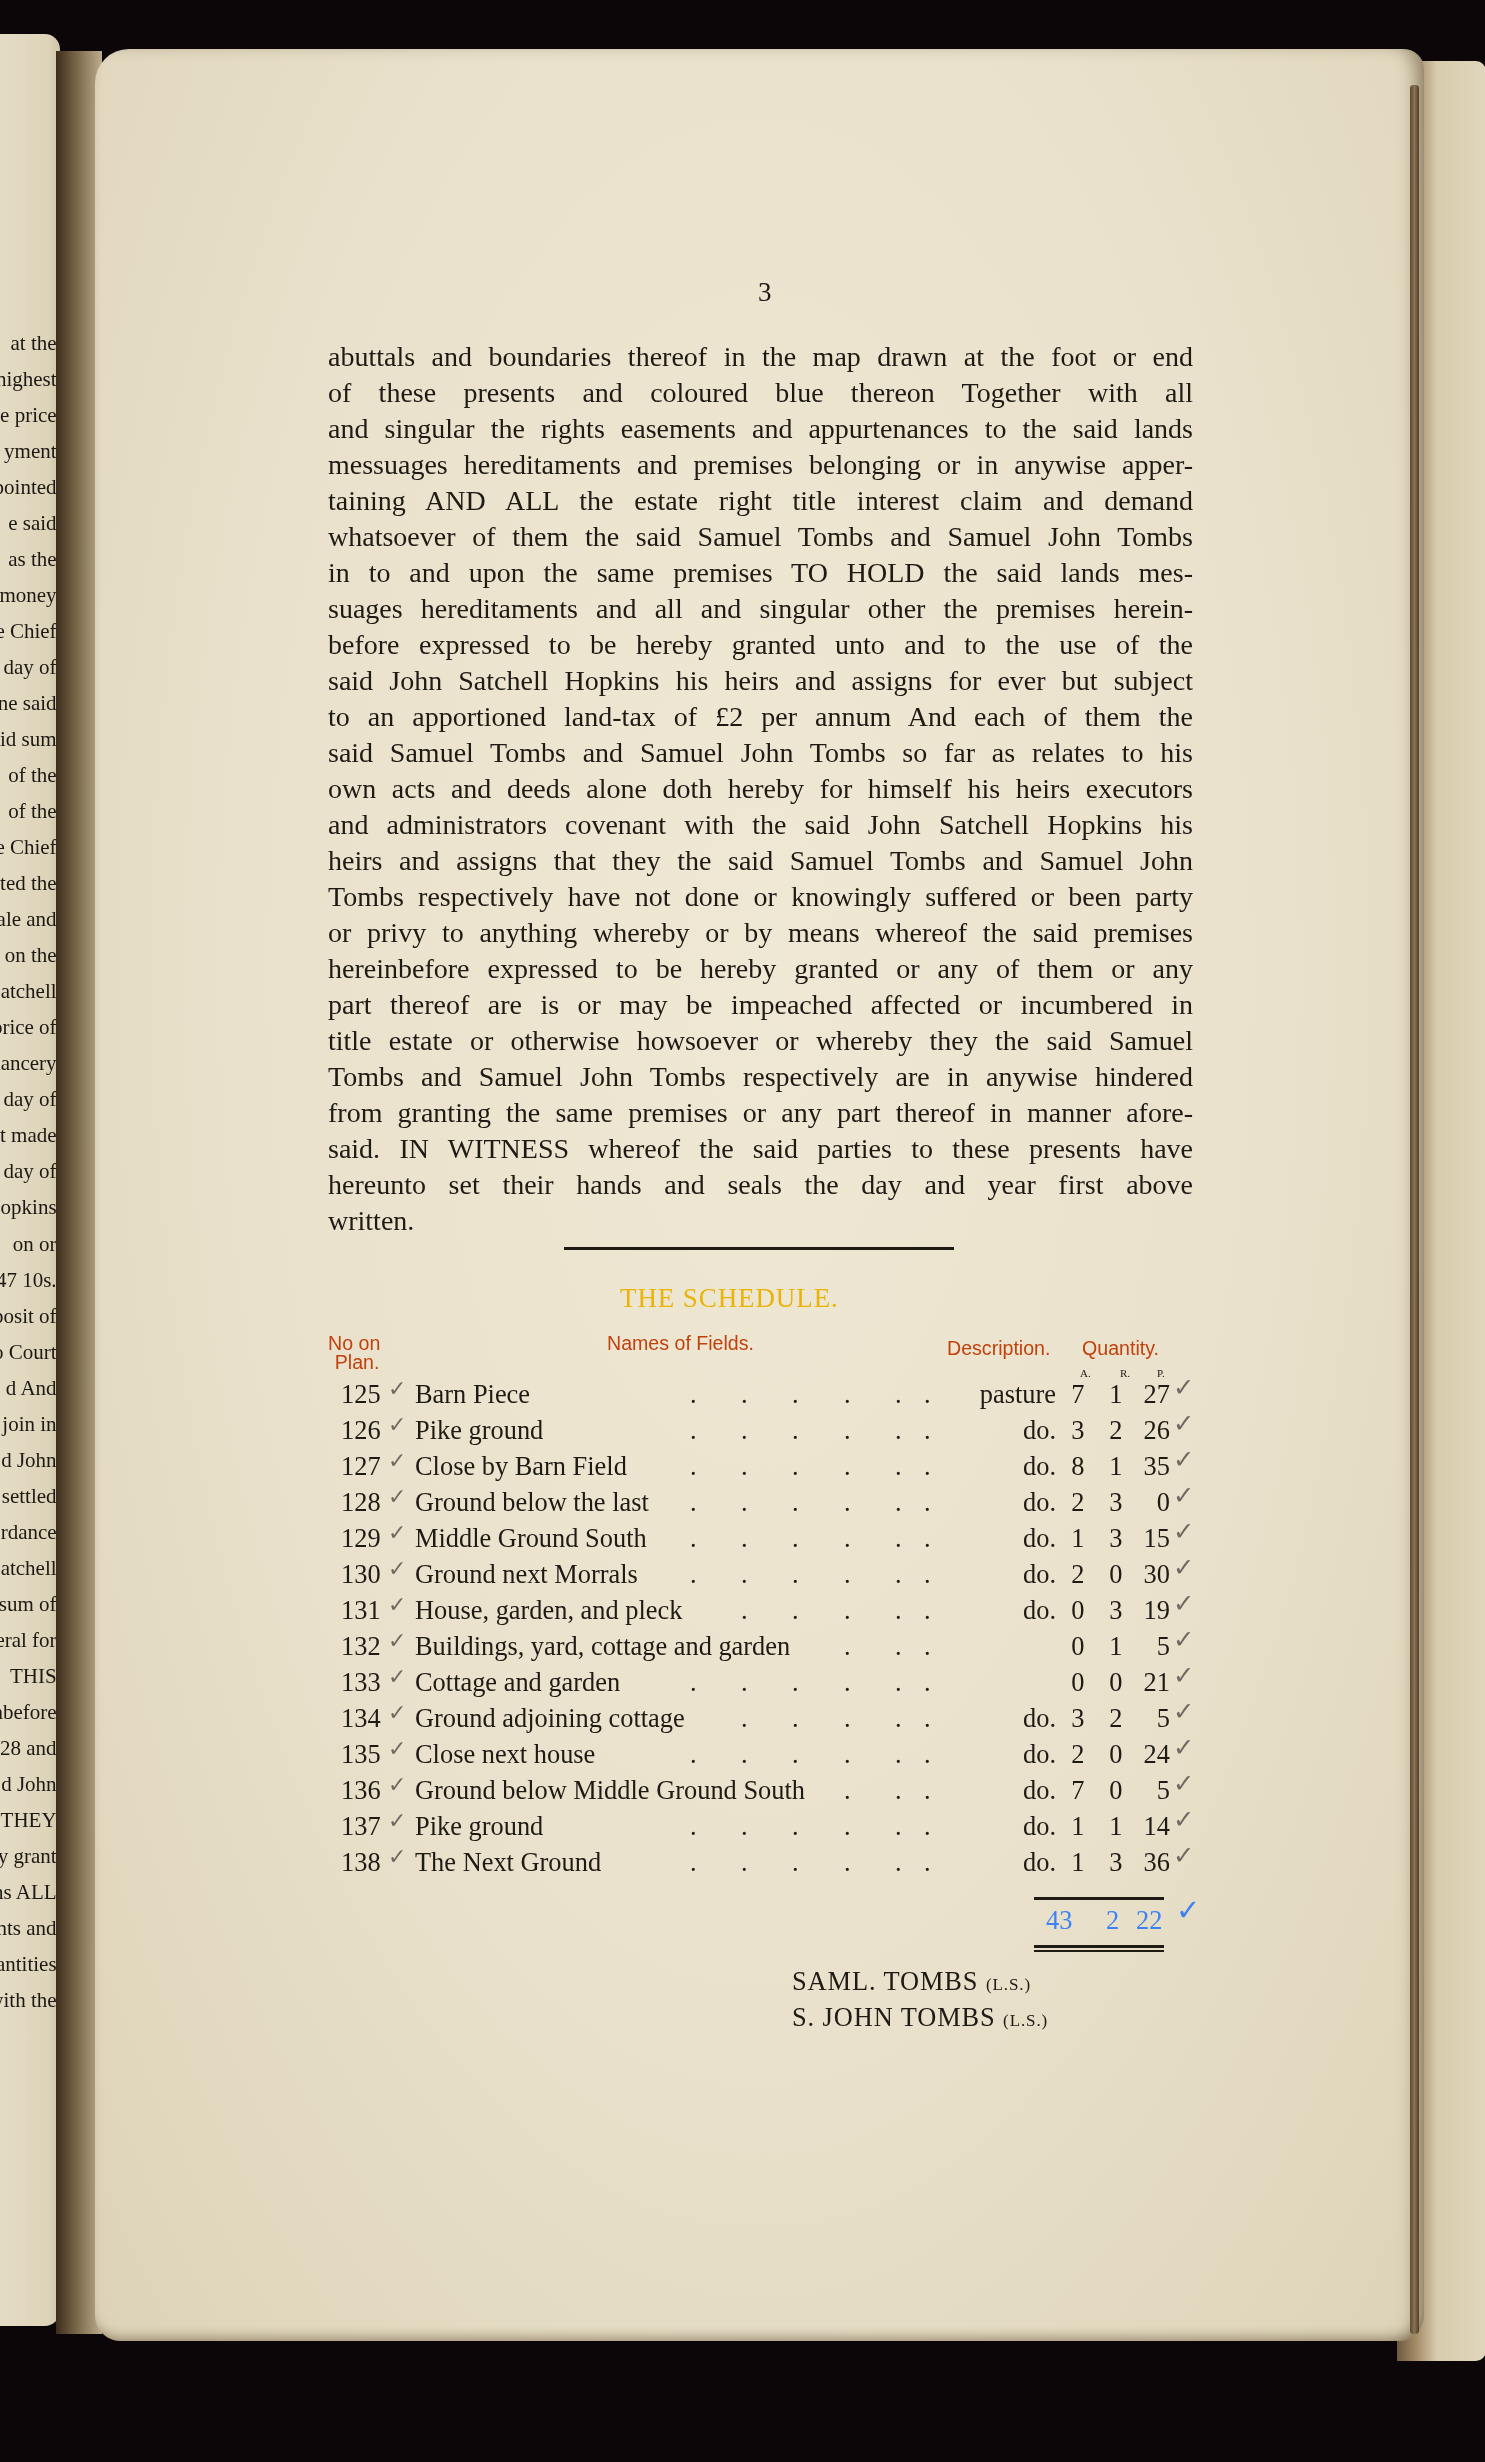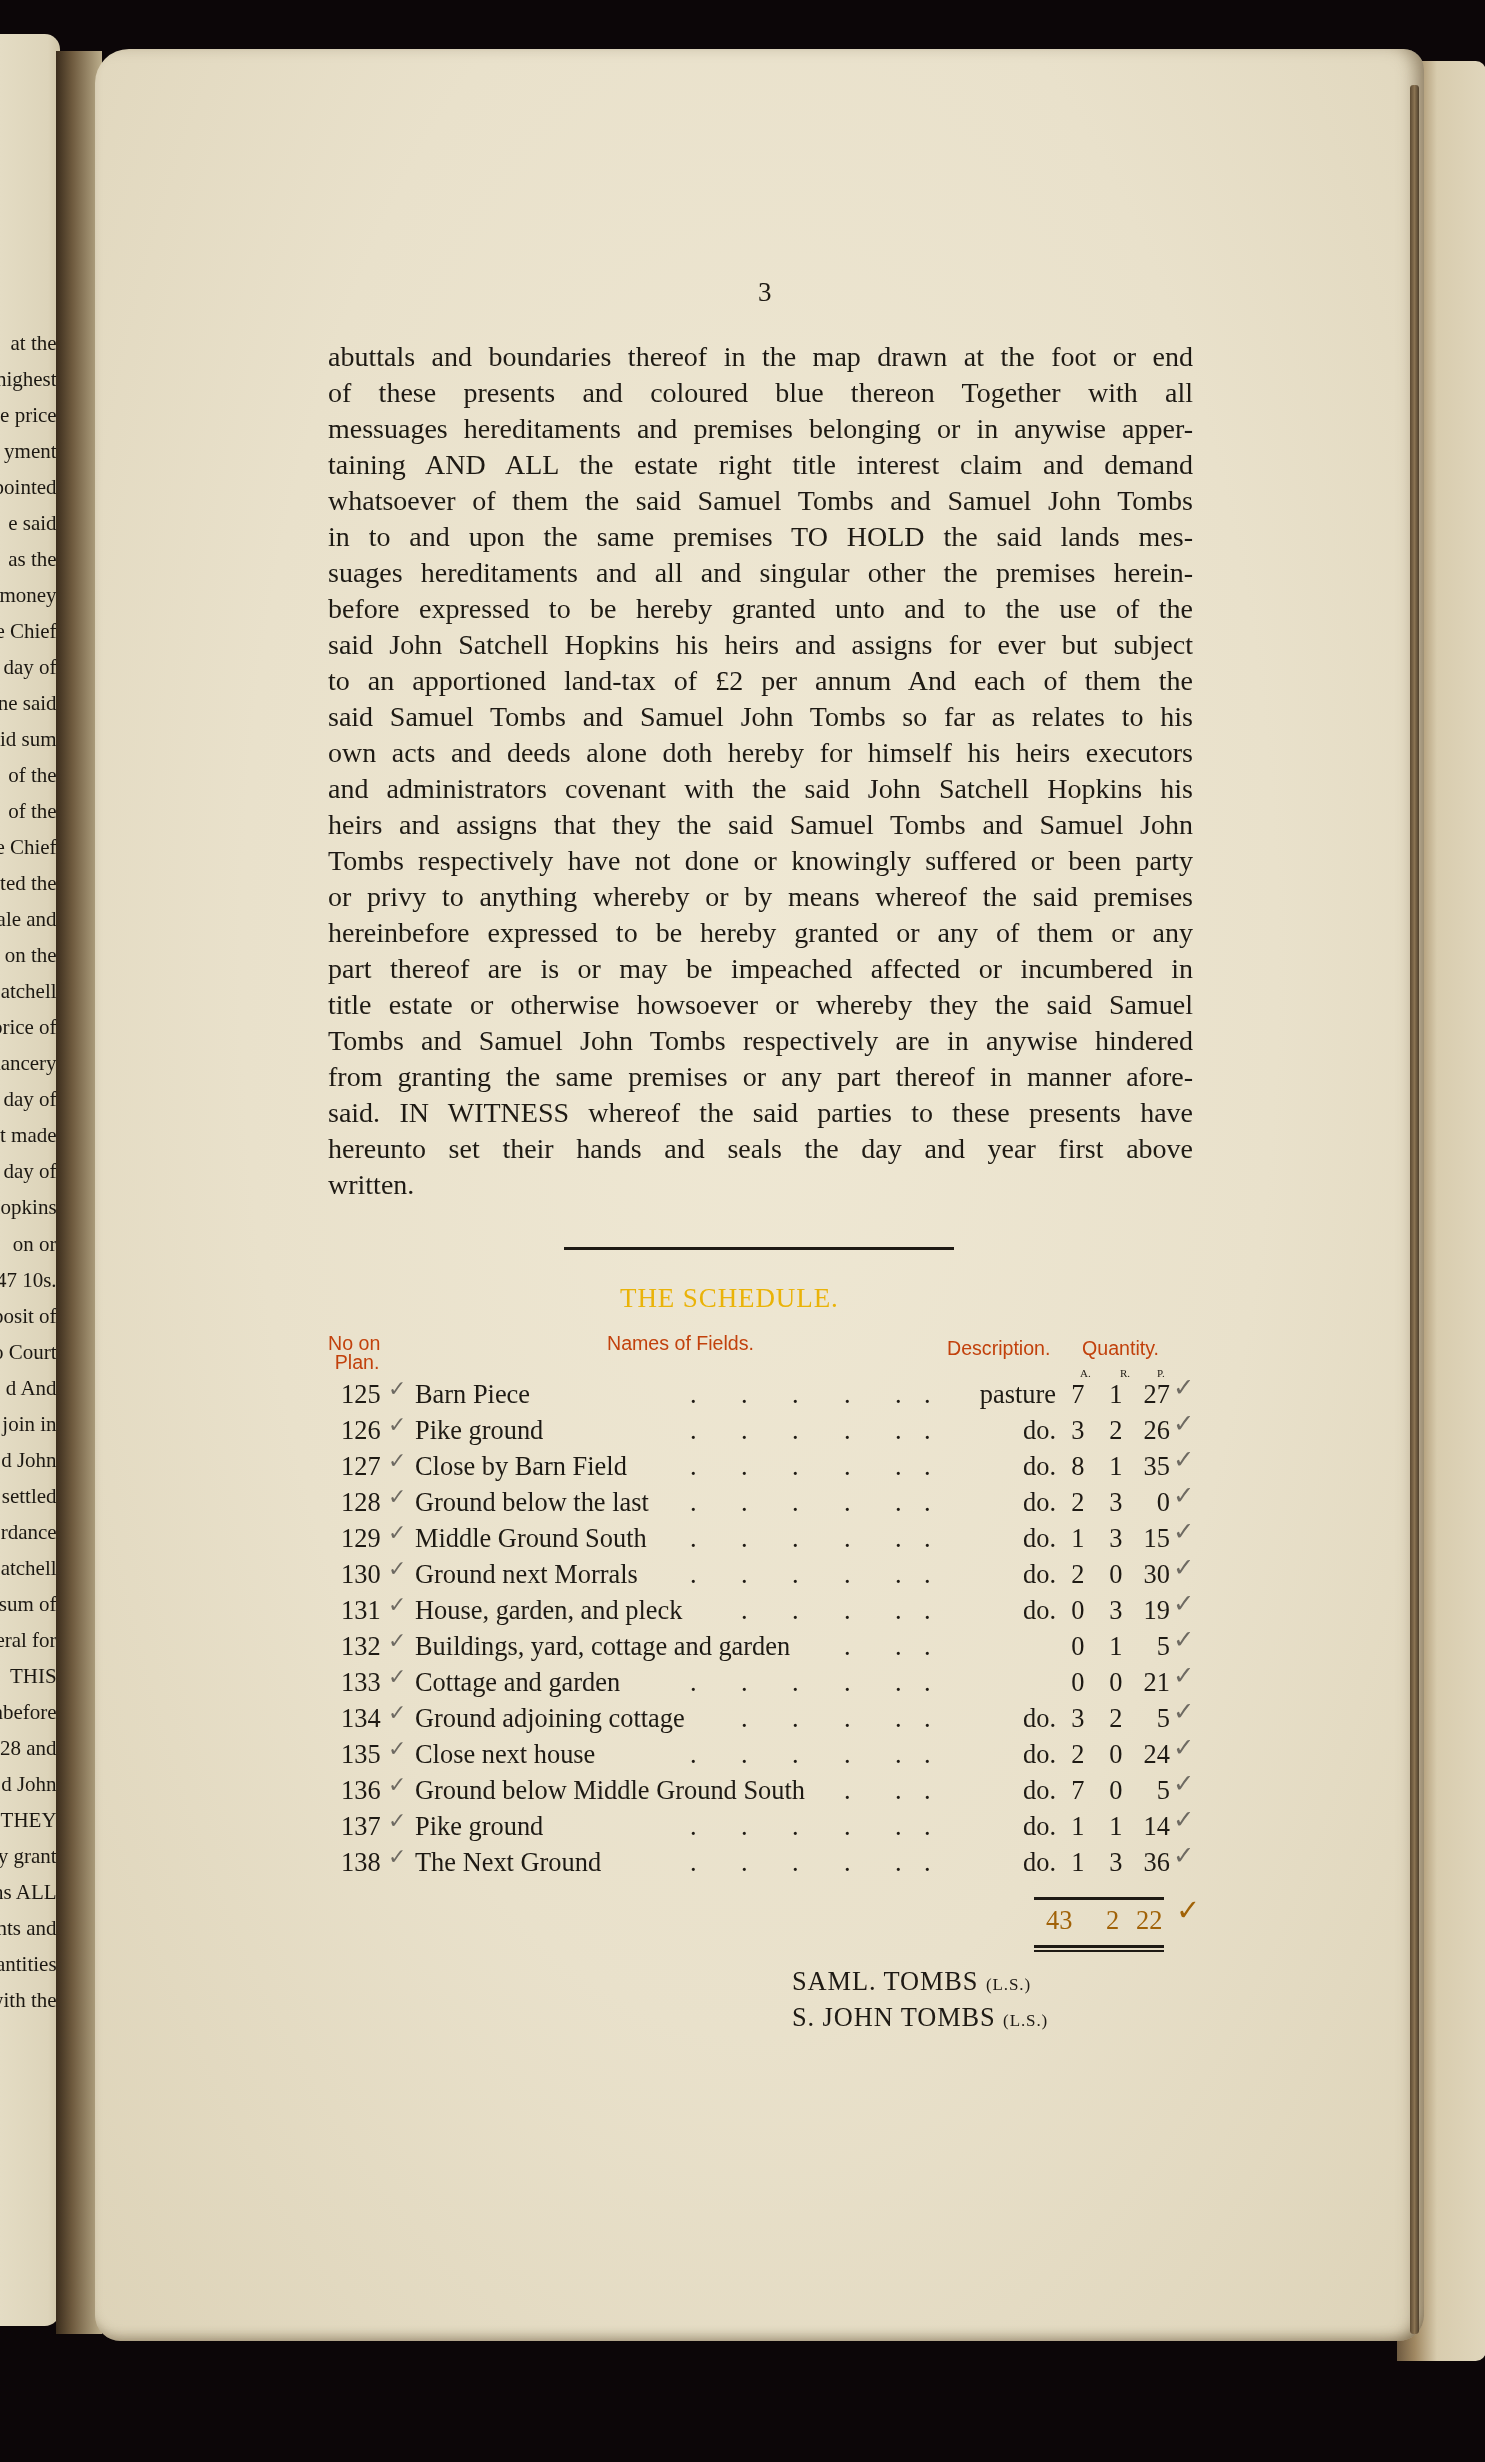--- a/index.html
+++ b/index.html
@@ -69,21 +69,21 @@
   .row .name { position:absolute; left:415px; white-space:nowrap; }
   .row .dot { position:absolute; }
   .row .desc { position:absolute; left:937px; width:119px; text-align:right; }
   .row .a { position:absolute; left:1065px; width:25.6px; text-align:center; }
   .row .r { position:absolute; left:1103px; width:25.6px; text-align:center; }
   .row .p { position:absolute; left:1133px; width:37px; text-align:right; }
   .tick { color:#6e6a62; font-family:"DejaVu Sans", sans-serif; font-size:22px; }
   .row .tick1 { position:absolute; left:388px; top:-3.4px; }
   .row .tick3 { position:absolute; left:1173px; top:-6.8px; font-size:25.6px; }
   .total-rule { position:absolute; left:1034px; width:130px; height:2.6px; background:#1e1a14; }
-  .total { position:absolute; top:1905px; font-family:"Liberation Serif", serif; font-size:26.4px; color:#a16207; }
+  .total { position:absolute; top:1905px; font-family:"Liberation Serif", serif; font-size:26.4px; color:#3b82f6; }
   .sig { position:absolute; left:792px; font-family:"Liberation Serif", serif; font-size:26.4px; color:#1e1a14; letter-spacing:0.9px; }
   .sig small { font-size:17px; }
 </style>
 </head>
 <body>
 
 <div id="left-page">
     <div class="frag" style="top: 297px;">at the</div>
     <div class="frag" style="top: 333px;">highest</div>
     <div class="frag" style="top: 369px;">e price</div>
@@ -136,20 +136,21 @@
 <div id="page-stack"></div>
 
 <div id="page"></div>
 <div id="page-edge"></div>
 
 <div class="page-number">3</div>
 
 <div id="body-text">
     <span class="line">abuttals and boundaries thereof in the map drawn at the foot or end</span>
     <span class="line">of these presents and coloured blue thereon Together with all</span>
+    <span class="line">and singular the rights easements and appurtenances to the said lands</span>
     <span class="line">messuages hereditaments and premises belonging or in anywise apper-</span>
     <span class="line">taining AND ALL the estate right title interest claim and demand</span>
     <span class="line">whatsoever of them the said Samuel Tombs and Samuel John Tombs</span>
     <span class="line">in to and upon the same premises TO HOLD the said lands mes-</span>
     <span class="line">suages hereditaments and all and singular other the premises herein-</span>
     <span class="line">before expressed to be hereby granted unto and to the use of the</span>
     <span class="line">said John Satchell Hopkins his heirs and assigns for ever but subject</span>
     <span class="line">to an apportioned land-tax of £2 per annum And each of them the</span>
     <span class="line">said Samuel Tombs and Samuel John Tombs so far as relates to his</span>
     <span class="line">own acts and deeds alone doth hereby for himself his heirs executors</span>

